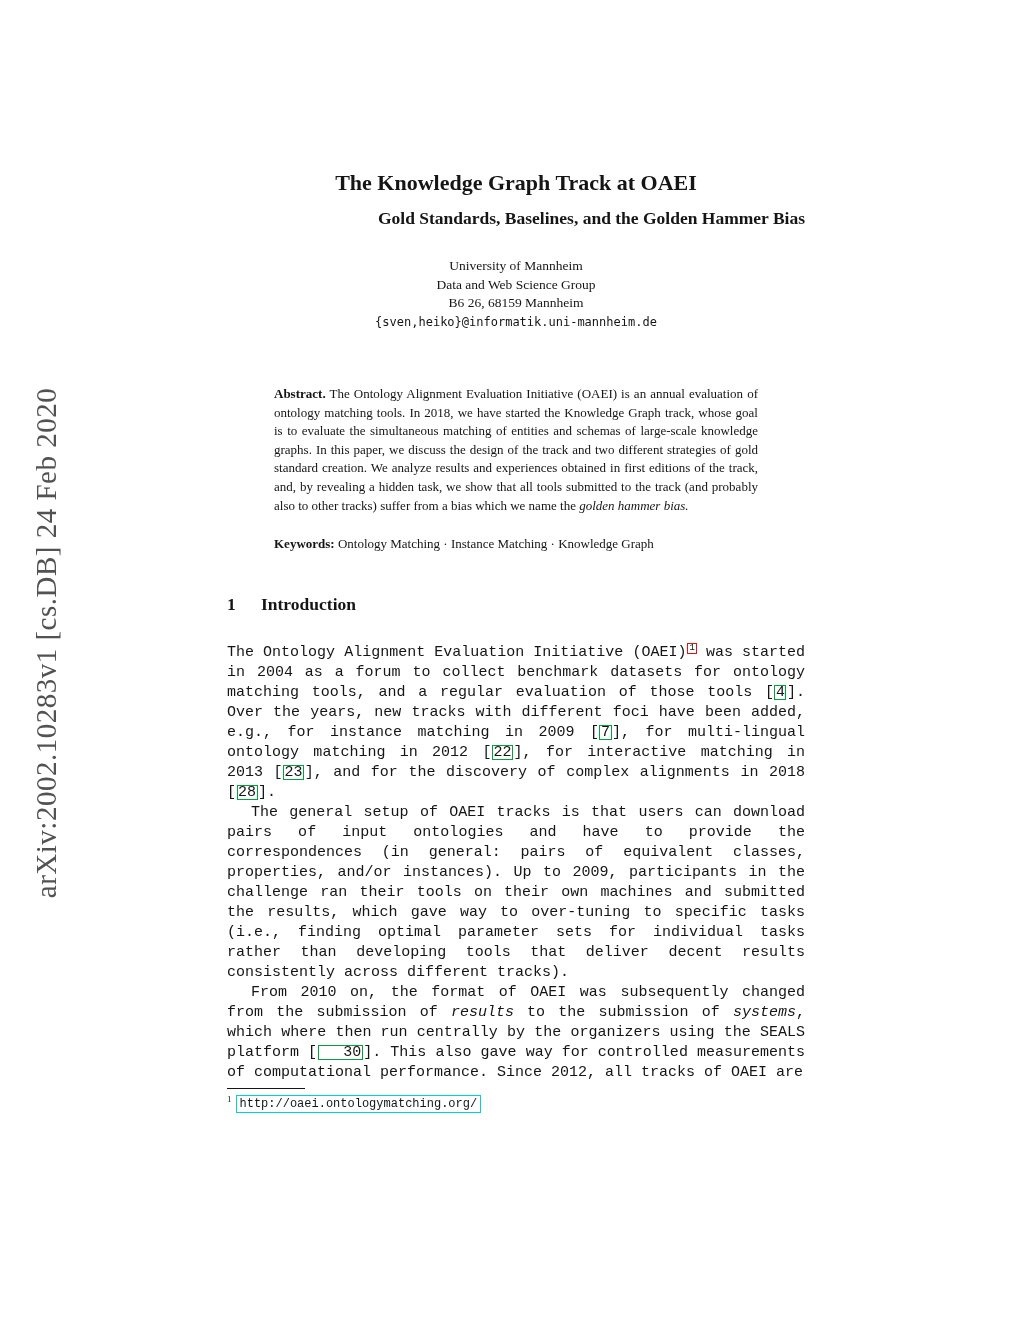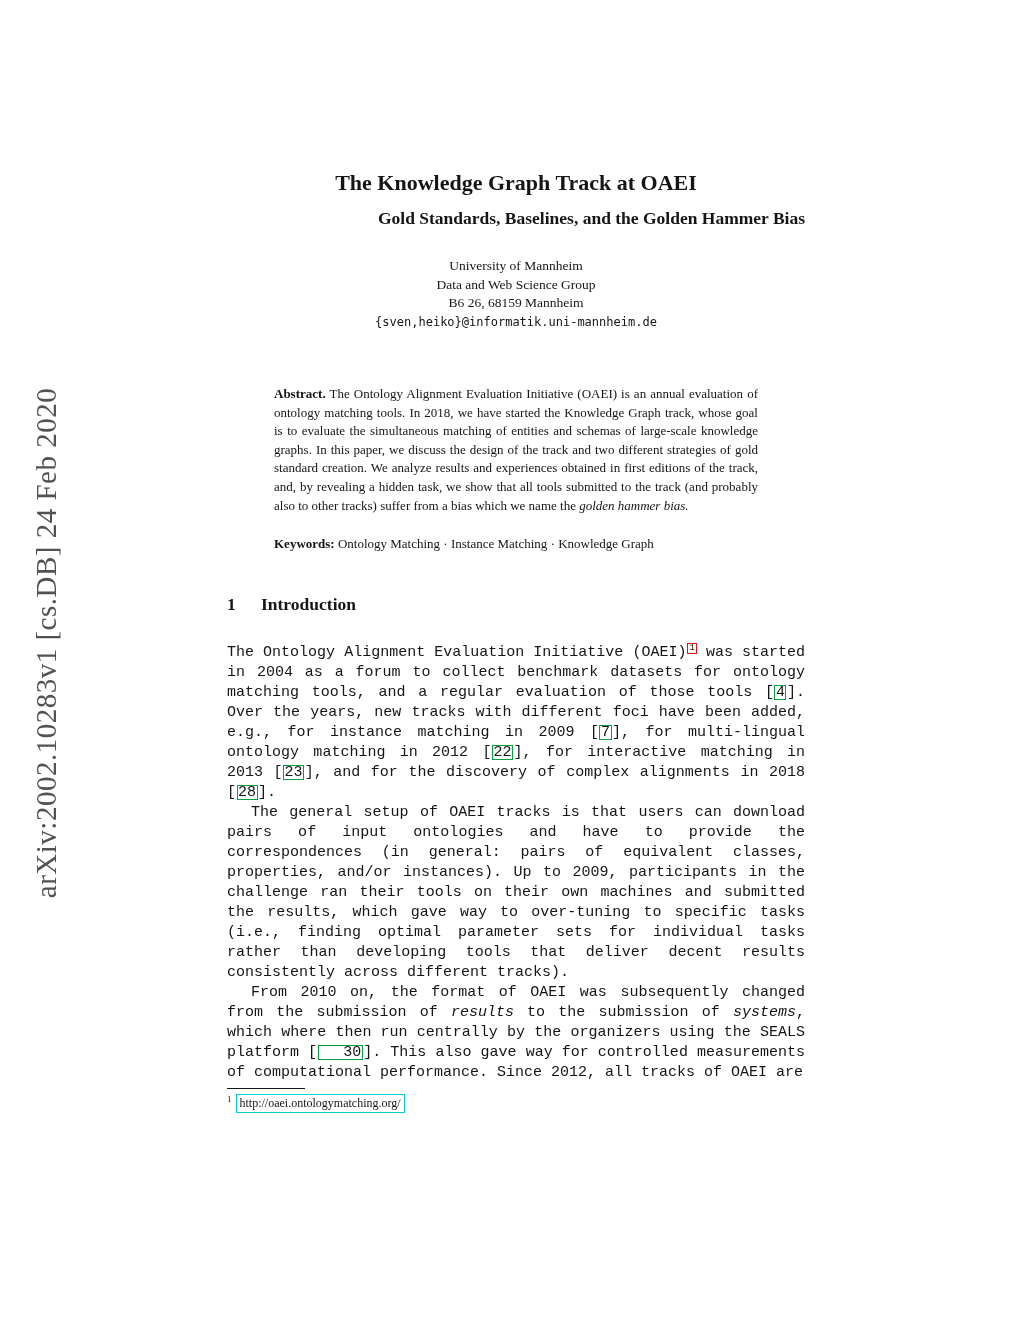--- a/index.html
+++ b/index.html
@@ -117,21 +117,21 @@
   }
   .footnote-marker {
     font-size:9px;
     vertical-align:super;
     margin-right:4px;
   }
   .url-box {
     display:inline-block;
     border:1.5px solid #00d2d2;
     padding:1px 3px;
-    font-family:Liberation Serif, serif;
+    font-family:Liberation Mono, monospace;
     font-size:12px;
   }
   em { font-style:italic; }
 </style>
 </head>
 <body>
 
 <div class="page">
 
   <div class="arxiv-strip">arXiv:2002.10283v1  [cs.DB]  24 Feb 2020</div>

